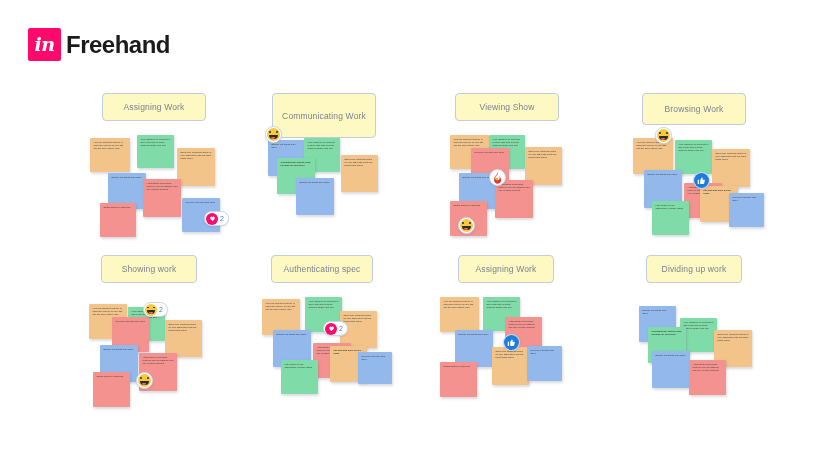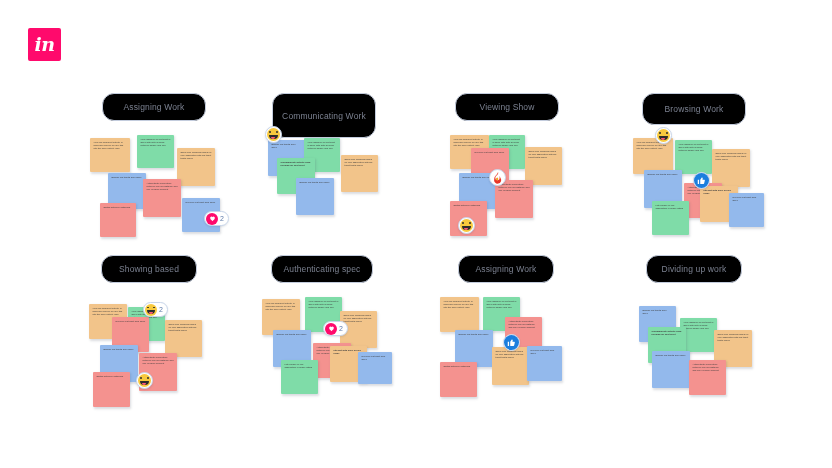--- a/index.html
+++ b/index.html
@@ -31,22 +31,22 @@
   .logo-text {
     font-size: 24px; font-weight: 700; color: #1b1b1b;
     letter-spacing: -0.5px; line-height: 1;
   }
 
   
   .cluster { position: absolute; }
   .cluster-header {
     position: absolute;
     border: 1px solid #c3ccdd;
-    border-radius: 12px;
-    background: #000000;
+    border-radius: 4px;
+    background: #fef9c3;
     display: flex; align-items: center; justify-content: center;
     color: #7b8190;
     font-size: 8.5px;
     letter-spacing: 0.15px;
     white-space: nowrap;
     box-shadow: 0 0 0 0 rgba(0,0,0,0);
   }
 
   
   .note {
@@ -134,20 +134,21 @@
 </style>
 </head>
 <body>
 
 <div id="board">
 
   <div class="logo-wrap">
     <div class="logo-mark">
       <span>in</span>
     </div>
+    <div class="logo-text">Freehand</div>
   </div>
 
   <div id="clusters-root">
       <div class="cluster">
         <div class="cluster-header" style="left: 102px; top: 93px; width: 104px; height: 28px;">Assigning Work</div>
         <div class="note n-orange" style="left: 90px; top: 138px; width: 40px; height: 34px; z-index: 10;">View jira comment activity in spaces?? Maybe we mix this into the spec activity log?</div>
         <div class="note n-green" style="left: 137px; top: 135px; width: 37px; height: 33px; z-index: 11;">View assignee of jira ticket in Spec with auto syncing between Space and Jira</div>
         <div class="note n-orange" style="left: 177px; top: 148px; width: 38px; height: 38px; z-index: 12;">Show epic progress based on epic associated with jira ticket that's linked</div>
         <div class="note n-blue" style="left: 108px; top: 173px; width: 38px; height: 36px; z-index: 13;">Browse jira tickets from Spec</div>
         <div class="note n-red" style="left: 143px; top: 179px; width: 38px; height: 38px; z-index: 14;">Authenticate connection between one jira instance and one InVision account</div>
@@ -224,21 +225,21 @@
         </div>
         <div class="badge-circle" style="left: 693px; top: 172px;">
           <div class="badge-emoji emoji-thumb">
             <svg viewBox="0 0 24 24">
               <path fill="#ffffff" d="M2 10h3.5v11H2zM8 21h9.2a2 2 0 0 0 1.95-1.55l1.7-7.3A1.6 1.6 0 0 0 19.3 10H14.5l.75-3.6A2 2 0 0 0 13.3 4l-.6 0-3.6 5.3a3 3 0 0 0-.5 1.7V21z"></path>
             </svg>
           </div>
         </div>
       </div>
       <div class="cluster">
-        <div class="cluster-header" style="left: 101px; top: 255px; width: 96px; height: 28px;">Showing based</div>
+        <div class="cluster-header" style="left: 101px; top: 255px; width: 96px; height: 28px;">Showing work</div>
         <div class="note n-orange" style="left: 89px; top: 304px; width: 38px; height: 35px; z-index: 10;">View jira comment activity in spaces?? Maybe we mix this into the spec activity log?</div>
         <div class="note n-green" style="left: 128px; top: 307px; width: 37px; height: 34px; z-index: 11;">View assignee of jira ticket in Spec with auto syncing between Space and Jira</div>
         <div class="note n-orange" style="left: 165px; top: 320px; width: 37px; height: 37px; z-index: 12;">Show epic progress based on epic associated with jira ticket that's linked</div>
         <div class="note n-red" style="left: 112px; top: 317px; width: 37px; height: 35px; z-index: 13;">Remove jira ticket from Spec</div>
         <div class="note n-blue" style="left: 100px; top: 345px; width: 38px; height: 37px; z-index: 14;">Browse jira tickets from Spec</div>
         <div class="note n-red" style="left: 139px; top: 353px; width: 38px; height: 38px; z-index: 15;">Authenticate connection between one jira instance and one InVision account</div>
         <div class="note n-red" style="left: 93px; top: 372px; width: 37px; height: 35px; z-index: 16;">Switch between instances</div>
         <div class="badge" style="left: 143px; top: 302px;">
           <div class="badge-emoji emoji-laugh">
             <div class="eye l"></div>

